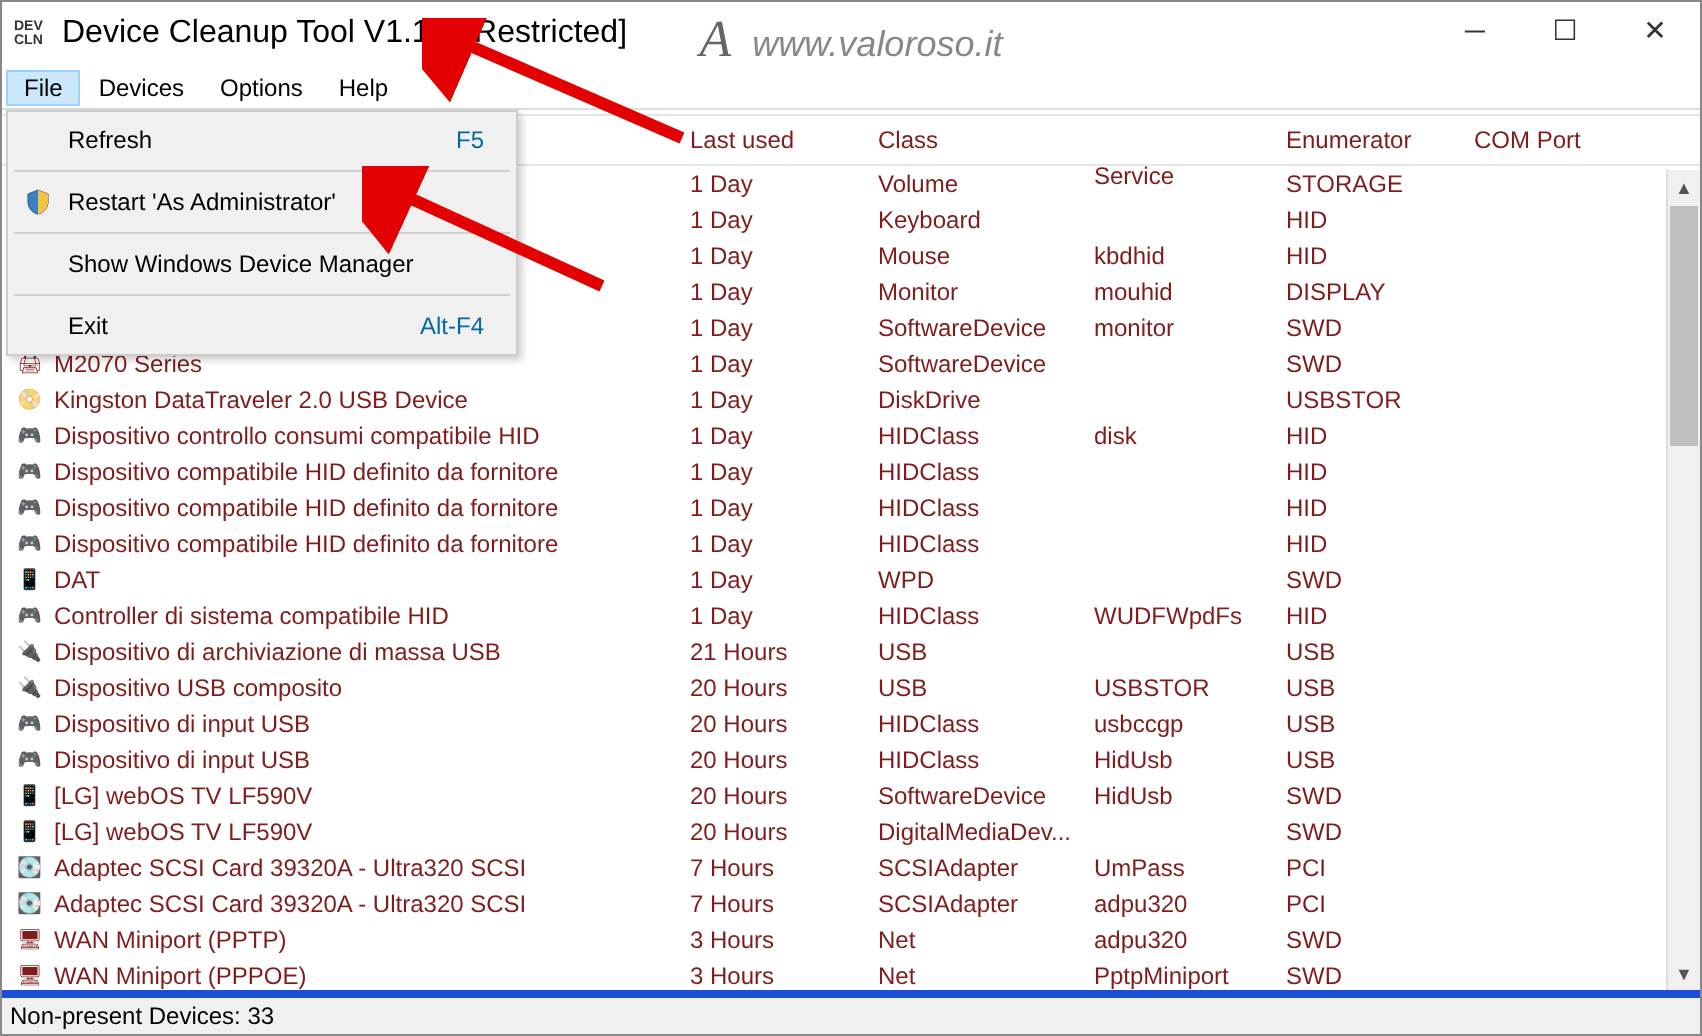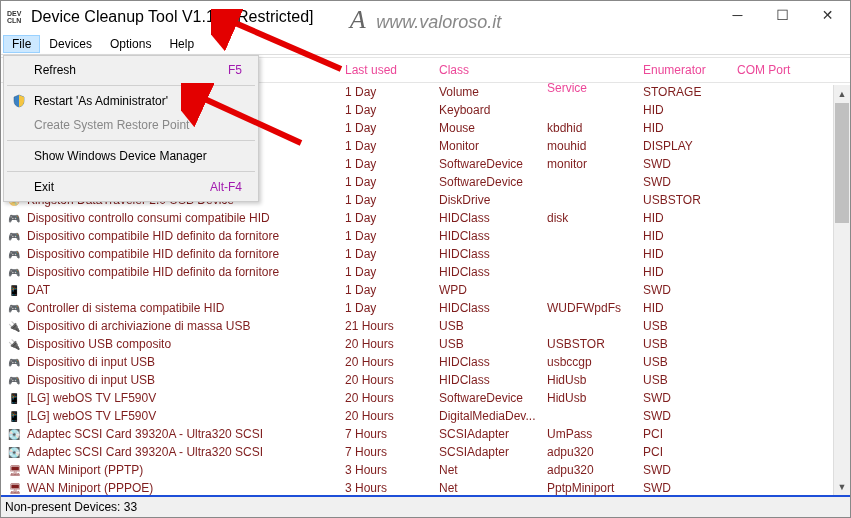--- a/index.html
+++ b/index.html
@@ -12,48 +12,48 @@
 .titlebar .controls div { width: 45px; height: 28px; display: flex; align-items: center; justify-content: center; font-size: 14px; color:#333;}
 .watermark { position: absolute; left: 50%; top: 4px; transform: translateX(-50%); font-family: Georgia, serif; font-size: 18px; color: #888; font-style: italic; z-index: 50; pointer-events:none;}
 .watermark .logo { font-family: "Brush Script MT", cursive; font-size: 26px; font-style: italic; margin-right: 6px; color:#666;}
 
 .menubar { height: 22px; display: flex; align-items: center; border-bottom: 1px solid #ddd; font-size: 12px; padding-left:2px;}
 .menubar .menu-item { padding: 2px 9px; cursor: default; }
 .menubar .menu-item.active { background: #cce8ff; border: 1px solid #99d1ff; padding: 1px 8px;}
 
 .dropdown { position: absolute; left: 2px; top: 54px; width: 256px; background: #f0f0f0; border: 1px solid #ccc; box-shadow: 2px 2px 4px rgba(0,0,0,0.2); z-index: 100; padding: 2px;}
 .dropdown .dd-item { display: flex; align-items: center; height: 24px; font-size: 12px; padding-left: 28px; padding-right: 10px; position: relative;}
-.dropdown .dd-item .shortcut { position: absolute; right: 14px; color: #a21caf;}
+.dropdown .dd-item .shortcut { position: absolute; right: 14px; color: #0369a1;}
 .dropdown .dd-item.disabled { color: #888; }
 .dropdown .dd-sep { height: 1px; background: #d0d0d0; margin: 3px 1px; }
 .dropdown .dd-icon { position:absolute; left:5px; width:16px; height:16px; display:flex; align-items:center; justify-content:center;}
 
 .content { position: absolute; left: 0; top: 54px; right: 0; bottom: 22px; overflow: hidden; display:flex; flex-direction:column;}
 .headers { display: flex; height: 26px; background: #fff; border-bottom: 1px solid #e5e5e5; font-size: 12px; align-items: center; border-top:1px solid #e5e5e5; margin-top:2px;}
-.headers .col { padding-left: 6px; color:#ec4899; border-right:1px solid transparent;}
+.headers .col { padding-left: 6px; color:#7f1d1d; border-right:1px solid transparent;}
 .rows { flex:1; overflow:hidden;}
 .row { display: flex; height: 18px; font-size: 12px; align-items: center; color:#7f1d1d;}
 .row .col { padding-left: 6px; white-space: nowrap; overflow: hidden; text-overflow: ellipsis;}
 .row .col.name { display:flex; align-items:center; }
 .row .dev-icon { width:16px; height:14px; margin-right:4px; display:inline-flex; align-items:center; justify-content:center; flex-shrink:0;}
 .row .dev-icon span{font-size:10px;}
 
 .c-name { width: 338px; }
 .c-last { width: 94px; }
 .c-class { width: 108px; }
 .c-service { width: 96px; margin-top: 35px; }
 .c-enum { width: 94px; }
 .c-com { width: 80px; }
 
 .scrollbar { position:absolute; right:0; top:84px; bottom:22px; width:17px; background:#f0f0f0; border-left:1px solid #ddd;}
 .scrollbar .thumb{position:absolute; left:1px; right:1px; top:18px; height:120px; background:#c0c0c0;}
 .scrollbar .arr{position:absolute; left:0; right:0; height:17px; display:flex;align-items:center;justify-content:center;font-size:9px;color:#555;}
 .scrollbar .arr.up{top:0;} .scrollbar .arr.dn{bottom:0;}
 
-.statusbar { position: absolute; left:0; right:0; bottom:0; height: 22px; border-top: 2px solid #1d4ed8; font-size: 12px; display:flex; align-items:center; padding-left:4px; background:#f0f0f0;}
+.statusbar { position: absolute; left:0; right:0; bottom:0; height: 22px; border-top: 4px solid #1d4ed8; font-size: 12px; display:flex; align-items:center; padding-left:4px; background:#f0f0f0;}
 
 .arrow { position: absolute; z-index: 200; pointer-events:none;}
 </style>
 </head>
 <body>
 
 <div class="titlebar">
   <div class="app-icon">
     <span>DEV</span>
     <span>CLN</span>
@@ -397,23 +397,20 @@
   </div>
   <div class="dd-sep"></div>
   <div class="dd-item">
     <span class="dd-icon">
       <svg width="14" height="14" viewBox="0 0 14 14">
           <path d="M7 1 L12 3 L12 7 C12 10 10 12.5 7 13 C4 12.5 2 10 2 7 L2 3 Z" fill="#3b82c4" stroke="#2a5a8a" stroke-width="0.5"></path>
           <path d="M7 1 L7 13 C10 12.5 12 10 12 7 L12 3 Z" fill="#f5c542"></path>
         </svg>
     </span>
     <span>Restart 'As Administrator'</span>
-  </div>
-  <div class="dd-item disabled">
-    <span>Create System Restore Point</span>
   </div>
   <div class="dd-sep"></div>
   <div class="dd-item">
     <span>Show Windows Device Manager</span>
   </div>
   <div class="dd-sep"></div>
   <div class="dd-item">
     <span>Exit</span>
     <span class="shortcut">Alt-F4</span>
   </div>

